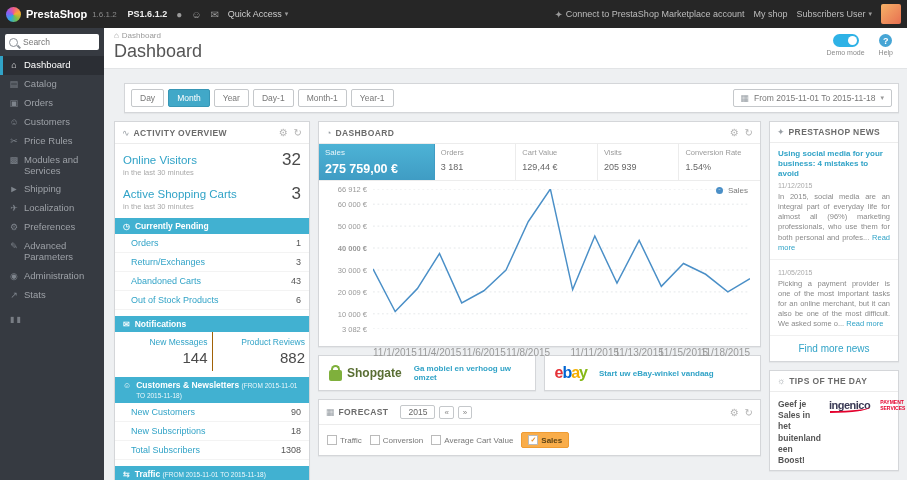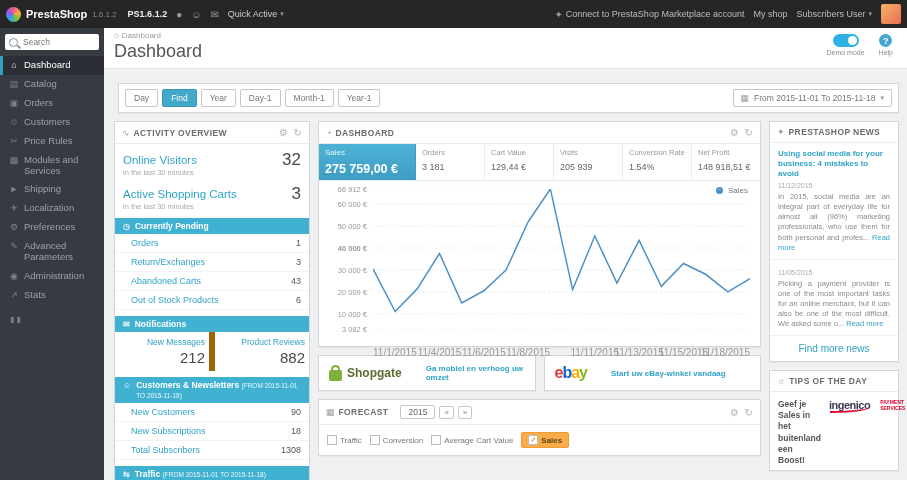--- a/index.html
+++ b/index.html
@@ -47,21 +47,21 @@
   h1{margin:1px 0 0;font-size:18px;font-weight:400;color:#555}
   .ph-right{display:flex;gap:14px;align-items:flex-start;padding-top:3px;margin-right:4px}
   .stack{display:flex;flex-direction:column;align-items:center;gap:2px}
   .small-label{font-size:7px;color:#8a8a8a}
   .toggle{width:26px;height:13px;border-radius:8px;background:#2eb2e6;position:relative;
           display:inline-block;cursor:pointer}
   .toggle .knob{position:absolute;right:2px;top:2px;width:9px;height:9px;border-radius:50%;background:#fff}
   .help-icon{width:13px;height:13px;border-radius:50%;background:#46a5d5;color:#fff;
              font-size:9px;font-weight:bold;display:flex;align-items:center;justify-content:center;cursor:pointer}
   
-  .filterbar{margin:14px 8px 8px 14px;background:#fff;border:1px solid #d4d6d9;
+  .filterbar{margin:14px 8px 8px 20px;background:#fff;border:1px solid #d4d6d9;
              box-shadow:0 1px 1px rgba(0,0,0,.04);padding:5px 6px;display:flex;
              align-items:flex-start;gap:4px}
   .fbtn{font-family:"Liberation Sans",sans-serif;font-size:8.5px;color:#777;background:#fff;
         border:1px solid #c5c8cb;border-radius:2px;padding:3px 8px;cursor:pointer}
   .fbtn.active{background:var(--active-btn,#41a8c8);border-color:#3796b5;color:#fff}
   .date-range{margin-left:auto;border:1px solid #c5c8cb;border-radius:2px;padding:3px 7px;
               font-size:8.5px;color:#777;display:flex;align-items:center;gap:5px;background:#fff;cursor:pointer}
   .cal-ico{color:#9aa0a6;font-size:9px}
   
   .columns{display:flex;gap:8px;margin:0 8px 0 10px;align-items:flex-start}
@@ -84,21 +84,21 @@
   .sec{background:var(--bar,#41b1d1);color:#fff;padding:3px 8px;font-size:8.5px;
        font-weight:bold;display:flex;gap:5px;align-items:flex-start;margin-top:6px}
   .sec-ico{font-size:8px;opacity:.9;margin-top:1px}
   .sec-sub{font-weight:normal;font-size:6.5px;opacity:.9}
   .a-row{display:flex;justify-content:space-between;padding:4px 8px 4px 16px;
          border-bottom:1px solid #f3f3f3;font-size:9px;cursor:pointer}
   .a-row .lbl{color:var(--accent,#31a3c7)}
   .a-row .val{color:#555}
   .notif{display:flex;text-align:right}
   .notif-cell{flex:1;padding:5px 4px;cursor:pointer}
-  .notif-cell+.notif-cell{border-left:6px solid #a16207}
+  .notif-cell+.notif-cell{border-left:1px solid #a16207}
   .n-lbl{color:var(--accent,#31a3c7);font-size:8.5px}
   .n-val{font-size:15px;color:#4a4a4a;margin-top:2px}
   
   .kpis{display:flex;border-bottom:1px solid #ececec}
   .kpi{flex:1;min-width:0;padding:4px 6px;border-right:1px solid #ececec;cursor:pointer}
   .kpi:last-child{border-right:none}
   .k-lbl{font-size:7.5px;color:#9a9a9a;white-space:nowrap}
   .k-val{font-size:9px;color:#666;margin-top:5px;white-space:nowrap}
   .kpi.active{flex:1.5;background:linear-gradient(#4db3d6,#3f9cc4);border-right-color:#3f9cc4}
   .kpi.active .k-lbl{color:#e8f5fa;font-size:8px}
@@ -109,21 +109,21 @@
                background:var(--line,#4a8fc7);margin-right:3px;vertical-align:-1px}
   .chart-body{display:flex}
   .y-axis{width:44px;position:relative;height:140px;flex:none}
   .y-tick{position:absolute;right:6px;margin-top:-4px;font-size:7.5px;color:#999;white-space:nowrap}
   .plot{flex:1;position:relative;height:140px;min-width:0}
   .plot svg{position:absolute;inset:0;width:100%;height:100%}
   .x-axis{margin-left:44px;position:relative;height:13px;margin-top:2px}
   .x-tick{position:absolute;top:16px;font-size:10px;color:#999;white-space:nowrap;transform:translateX(-50%)}
   
   .promo-row{display:flex;gap:8px}
-  .promo{flex:1;display:flex;align-items:center;gap:24px;padding:8px 10px;margin-bottom:8px}
+  .promo{flex:1;display:flex;align-items:center;gap:12px;padding:8px 10px;margin-bottom:8px}
   .sg-logo{display:flex;align-items:center;gap:5px}
   .bag{width:13px;height:11px;background:var(--green,#7fb03c);border-radius:2px;position:relative;margin-top:4px;flex:none}
   .bag:before{content:'';position:absolute;top:-5px;left:2px;width:5px;height:5px;
               border:2px solid var(--green,#7fb03c);border-bottom:none;border-radius:5px 5px 0 0}
   .sg-name{font-weight:bold;font-size:12px;color:#596e33}
   .ebay-logo{font-weight:bold;font-size:16px;letter-spacing:-1px;line-height:1}
   .promo-link{color:var(--accent,#31a3c7);font-size:8px;font-weight:bold;cursor:pointer}
   
   .year-box{border:1px solid #c5c8cb;border-radius:2px;font-size:8.5px;padding:1px 7px;
             color:#666;margin-left:8px;cursor:pointer}
@@ -157,21 +157,21 @@
   <div class="logo">
     <span class="logo-mark"></span>
     <span class="logo-text">PrestaShop</span>
     <span class="logo-ver">1.6.1.2</span>
   </div>
   <span class="shop-name">PS1.6.1.2</span>
   <span class="tb-icon">●</span>
   <span class="tb-icon">☺</span>
   <span class="tb-icon">✉</span>
   <span class="qa">
-    <span>Quick Active</span>
+    <span>Quick Access</span>
     <span class="caret">▾</span>
   </span>
   <div class="tb-spacer"></div>
   <span class="tb-link">
     <span class="tb-icon">✦</span>
     <span>Connect to PrestaShop Marketplace account</span>
   </span>
   <span class="tb-link">My shop</span>
   <span class="tb-link">
     <span>Subscribers User</span>
@@ -258,21 +258,21 @@
       <div class="stack">
         <span class="help-icon">?</span>
         <span class="small-label">Help</span>
       </div>
     </div>
   </div>
 
   <div class="filterbar">
     <div id="filter-buttons" style="display:flex;gap:4px">
         <button class="fbtn">Day</button>
-        <button class="fbtn active">Find</button>
+        <button class="fbtn active">Month</button>
         <button class="fbtn">Year</button>
         <button class="fbtn">Day-1</button>
         <button class="fbtn">Month-1</button>
         <button class="fbtn">Year-1</button>
       </div>
     <div class="date-range">
       <span class="cal-ico">▦</span>
       <span>From 2015-11-01 To 2015-11-18</span>
       <span class="caret">▾</span>
     </div>
@@ -328,21 +328,21 @@
             </div>
           </div>
 
         <div class="sec">
           <span class="sec-ico">✉</span>
           <span>Notifications</span>
         </div>
         <div class="notif" id="notif-cols">
             <div class="notif-cell">
               <div class="n-lbl">New Messages</div>
-              <div class="n-val">212</div>
+              <div class="n-val">144</div>
             </div>
             <div class="notif-cell">
               <div class="n-lbl">Product Reviews</div>
               <div class="n-val">882</div>
             </div>
           </div>
 
         <div class="sec">
           <span class="sec-ico">☺</span>
           <span>
@@ -399,24 +399,20 @@
               <div class="k-lbl">Cart Value</div>
               <div class="k-val">129,44 €</div>
             </div>
             <div class="kpi">
               <div class="k-lbl">Visits</div>
               <div class="k-val">205 939</div>
             </div>
             <div class="kpi">
               <div class="k-lbl">Conversion Rate</div>
               <div class="k-val">1.54%</div>
-            </div>
-            <div class="kpi">
-              <div class="k-lbl">Net Profit</div>
-              <div class="k-val">148 918,51 €</div>
             </div>
           </div>
         <div class="chart">
           <div class="legend">
             <span class="dot"></span>
             <span>Sales</span>
           </div>
           <div class="chart-body">
             <div class="y-axis" id="y-axis">
                 <div class="y-tick" style="top: 0%;">66 912 €</div>

